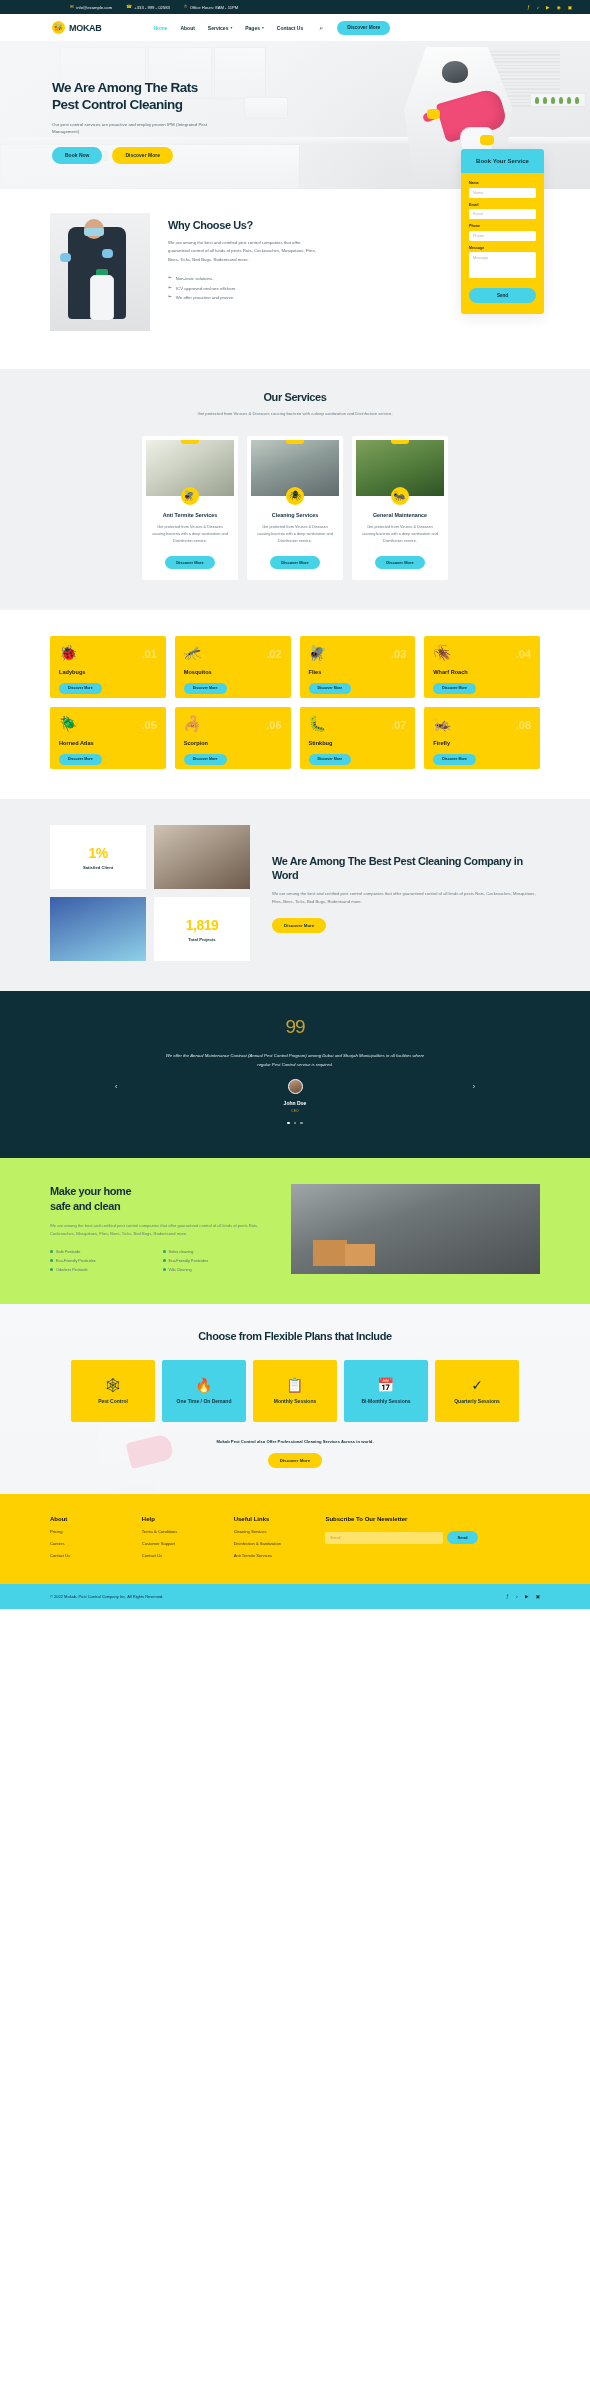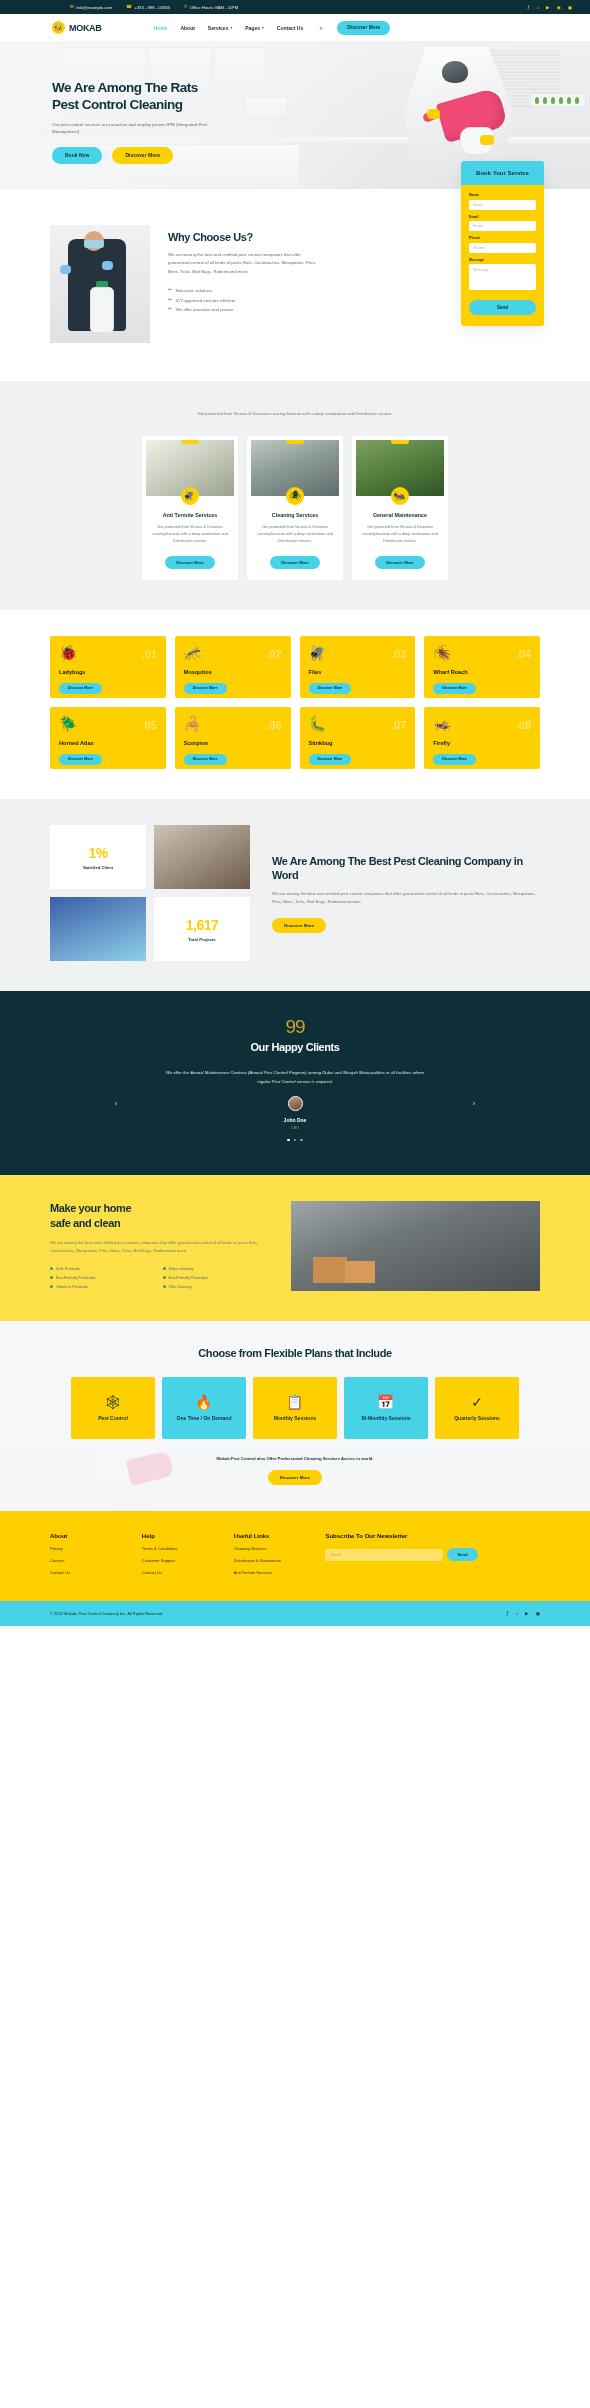--- a/index.html
+++ b/index.html
@@ -93,21 +93,21 @@
     font-size: 13.5px; font-weight: 700; line-height: 1.28; letter-spacing: -0.5px;
     color: #122f3b;
   }
   .hero-sub { margin-top: 7px; font-size: 4.4px; line-height: 1.75; color: #5d6d74; max-width: 175px; }
   .hero-btns { margin-top: 11px; display: flex; gap: 10px; }
   .btn-round { border:none; border-radius:20px; font-size:5px; font-weight:600; padding: 5.5px 13px; color:#0e2f38; white-space:nowrap;}
   .btn-cyan { background:#46d3e8; }
   .btn-yellow { background:#ffd000; }
 
   
-  .why { background:#fff; padding: 36px 0 38px; position:relative; }
+  .why { background:#fff; padding: 24px 0 38px; position:relative; }
   .why-inner { width: 490px; margin: 0 auto; display:flex; gap: 18px; position:relative; }
   .why-photo {
     width: 100px; height: 118px; flex: none; overflow:hidden;
     background: linear-gradient(180deg,#f0f1f2,#dfe1e3); position:relative;
   }
   .wp-man { position:absolute; left:18px; top:14px; width:58px; height:92px; background:#26333f; border-radius:8px 8px 4px 4px;}
   .wp-head { position:absolute; left:34px; top:6px; width:20px; height:20px; border-radius:50%; background:#d8a886;}
   .wp-mask { position:absolute; left:34px; top:15px; width:20px; height:8px; border-radius:3px; background:#9fd3e6;}
   .wp-glove { position:absolute; width:11px; height:9px; background:#7ec4e8; border-radius:4px;}
   .wp-tank { position:absolute; left:40px; top:62px; width:24px; height:46px; background:#f3f5f6; border-radius:5px; border:0.5px solid #dfe2e3;}
@@ -188,21 +188,21 @@
   .testi-nav { width: 360px; margin: 10px auto 0; display:flex; align-items:center; justify-content:space-between; }
   .arrow { font-size:7px; color:#fff; opacity:.85; }
   .avatar { width:15px; height:15px; border-radius:50%; background:linear-gradient(160deg,#c39a7b,#6b4a3a); border:1px solid #fff; }
   .testi-name { font-size:5px; font-weight:700; margin-top:6px; }
   .testi-role { font-size:3.4px; color:#c8a22c; margin-top:2.5px; }
   .dots { margin-top:9px; display:flex; gap:4px; justify-content:center; }
   .dot { width:2.6px; height:2.6px; border-radius:50%; background:#ffffff; opacity:.55; }
   .dot.on { opacity:1; }
 
   
-  .safe { background:#fde047; padding: 26px 0 30px; }
+  .safe { background:#bef264; padding: 26px 0 30px; }
   .safe-inner { width: 490px; margin:0 auto; display:flex; gap: 26px; }
   .safe-text { width: 215px; }
   .safe-h2 { font-size:11px; font-weight:700; line-height:1.35; letter-spacing:-0.4px; color:#122f3b; }
   .safe-p { margin-top:8px; font-size:4.1px; line-height:1.95; color:#6c7a81; }
   .safe-list { margin-top:12px; display:grid; grid-template-columns: 1fr 1fr; gap: 5px 10px; }
   .safe-li { display:flex; align-items:center; gap:3px; font-size:3.8px; color:#5d6d74; }
   .safe-li .dotg { width:3px; height:3px; border-radius:50%; background:#2aa06a; flex:none; }
   .safe-photo { flex:1; height: 90px; background: linear-gradient(160deg,#9fa6a8 0%,#6f7678 40%,#4b5052 100%); position:relative; overflow:hidden; }
   .box-a { position:absolute; left:22px; bottom:8px; width:34px; height:26px; background:#c98d4e; }
   .box-b { position:absolute; left:54px; bottom:8px; width:30px; height:22px; background:#d79a58; }
@@ -378,20 +378,21 @@
           <div class="fld">Phone</div>
           <div class="fld-label">Message</div>
           <div class="fld ta">Message</div>
           <button class="send-btn">Send</button>
         </div>
       </div>
     </div>
   </div>
 
   <div class="services">
+    <div class="sec-h2">Our Services</div>
     <div class="sec-sub">Get protected from Viruses &amp; Diseases causing bacteria with a deep sanitization and Disinfection service.</div>
     <div class="svc-grid">
 
       <div class="svc-card">
         <div class="svc-imgwrap">
           <div class="svc-img ph1"></div>
           <div class="svc-tab"></div>
         </div>
         <div class="svc-badge">🪰</div>
         <div class="svc-title">Anti Termite Services</div>
@@ -480,35 +481,34 @@
   <div class="word">
     <div class="word-inner">
       <div class="stat-grid">
         <div class="stat-box">
           <div class="stat-num">1%</div>
           <div class="stat-lbl">Satisfied Client</div>
         </div>
         <div class="stat-box photo-a"></div>
         <div class="stat-box photo-b"></div>
         <div class="stat-box">
-          <div class="stat-num dark">1,617</div>
+          <div class="stat-num dark">1,819</div>
           <div class="stat-lbl">Total Projects</div>
         </div>
       </div>
       <div class="word-text">
         <div class="word-h2">We Are Among The Best Pest Cleaning Company in Word</div>
         <div class="word-p">We are among the best and certified pest control companies that offer guaranteed control of all kinds of pests Rats, Cockroaches, Mosquitoes, Flies, Bees, Ticks, Bed Bugs, Rodentsand more.</div>
         <button class="btn-round btn-yellow" style="margin-top:11px;padding:5px 12px;font-size:4.4px;">Discover More</button>
       </div>
     </div>
   </div>
 
   <div class="testi">
     <div class="quote-mark">99</div>
-    <div class="testi-h2">Our Happy Clients</div>
     <div class="testi-q">We offer the Annual Maintenance Contract (Annual Pest Control Program) among Dubai and Sharjah Municipalities in all facilities where regular Pest Control service is required.</div>
     <div class="testi-nav">
       <span class="arrow">‹</span>
       <div>
         <div class="avatar"></div>
       </div>
       <span class="arrow">›</span>
     </div>
     <div class="testi-name">John Doe</div>
     <div class="testi-role">CEO</div>

